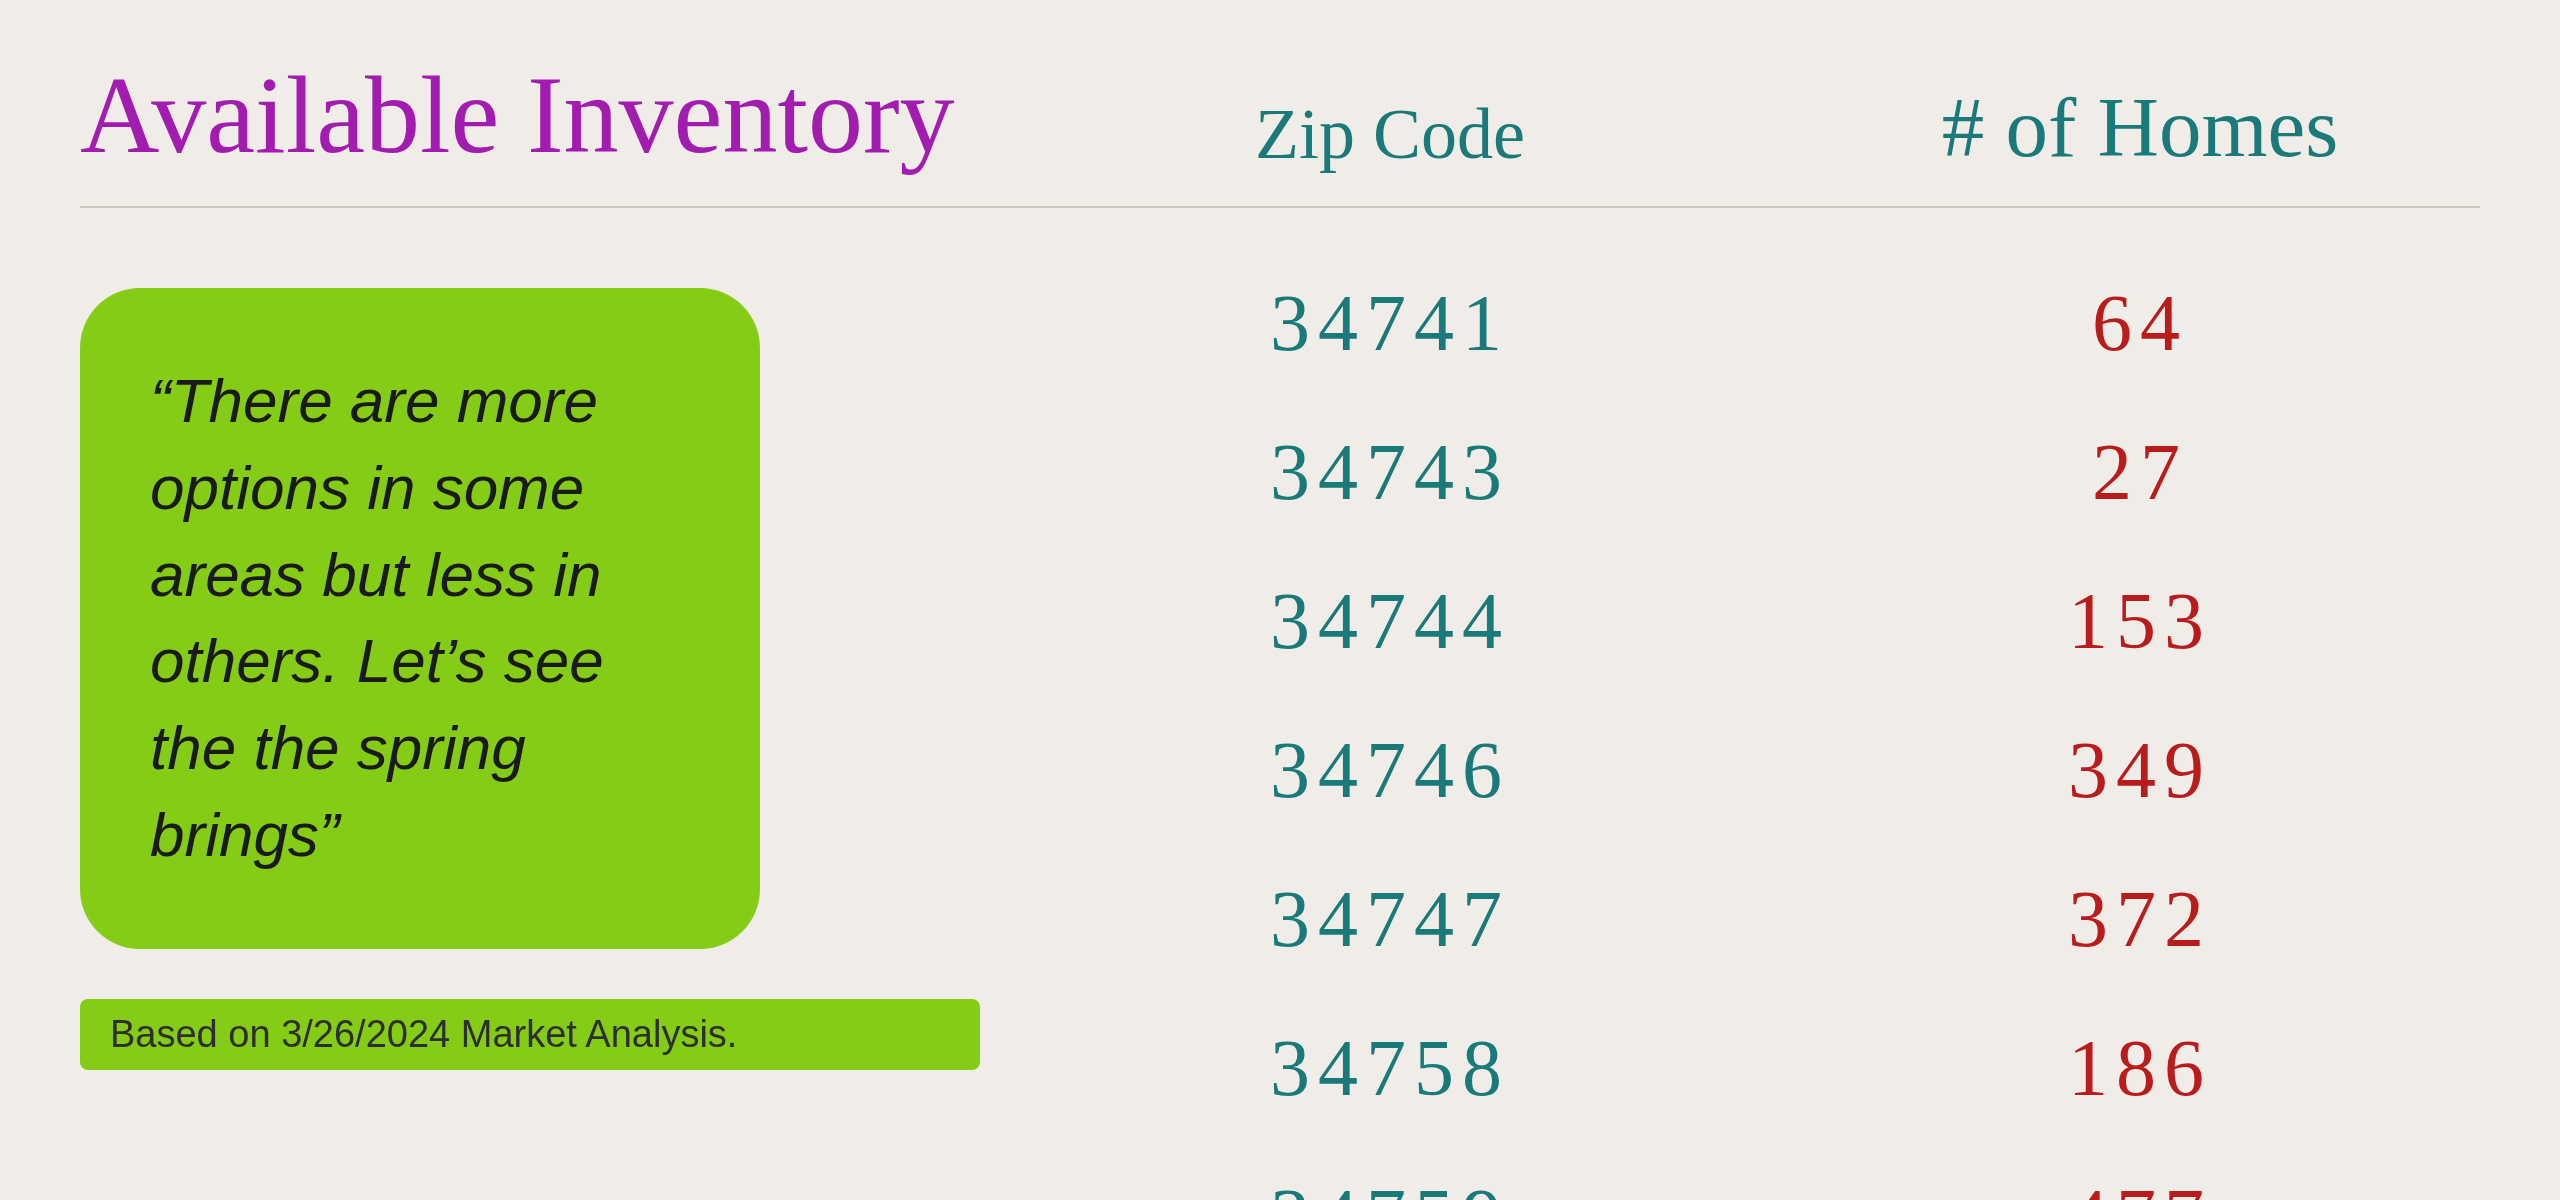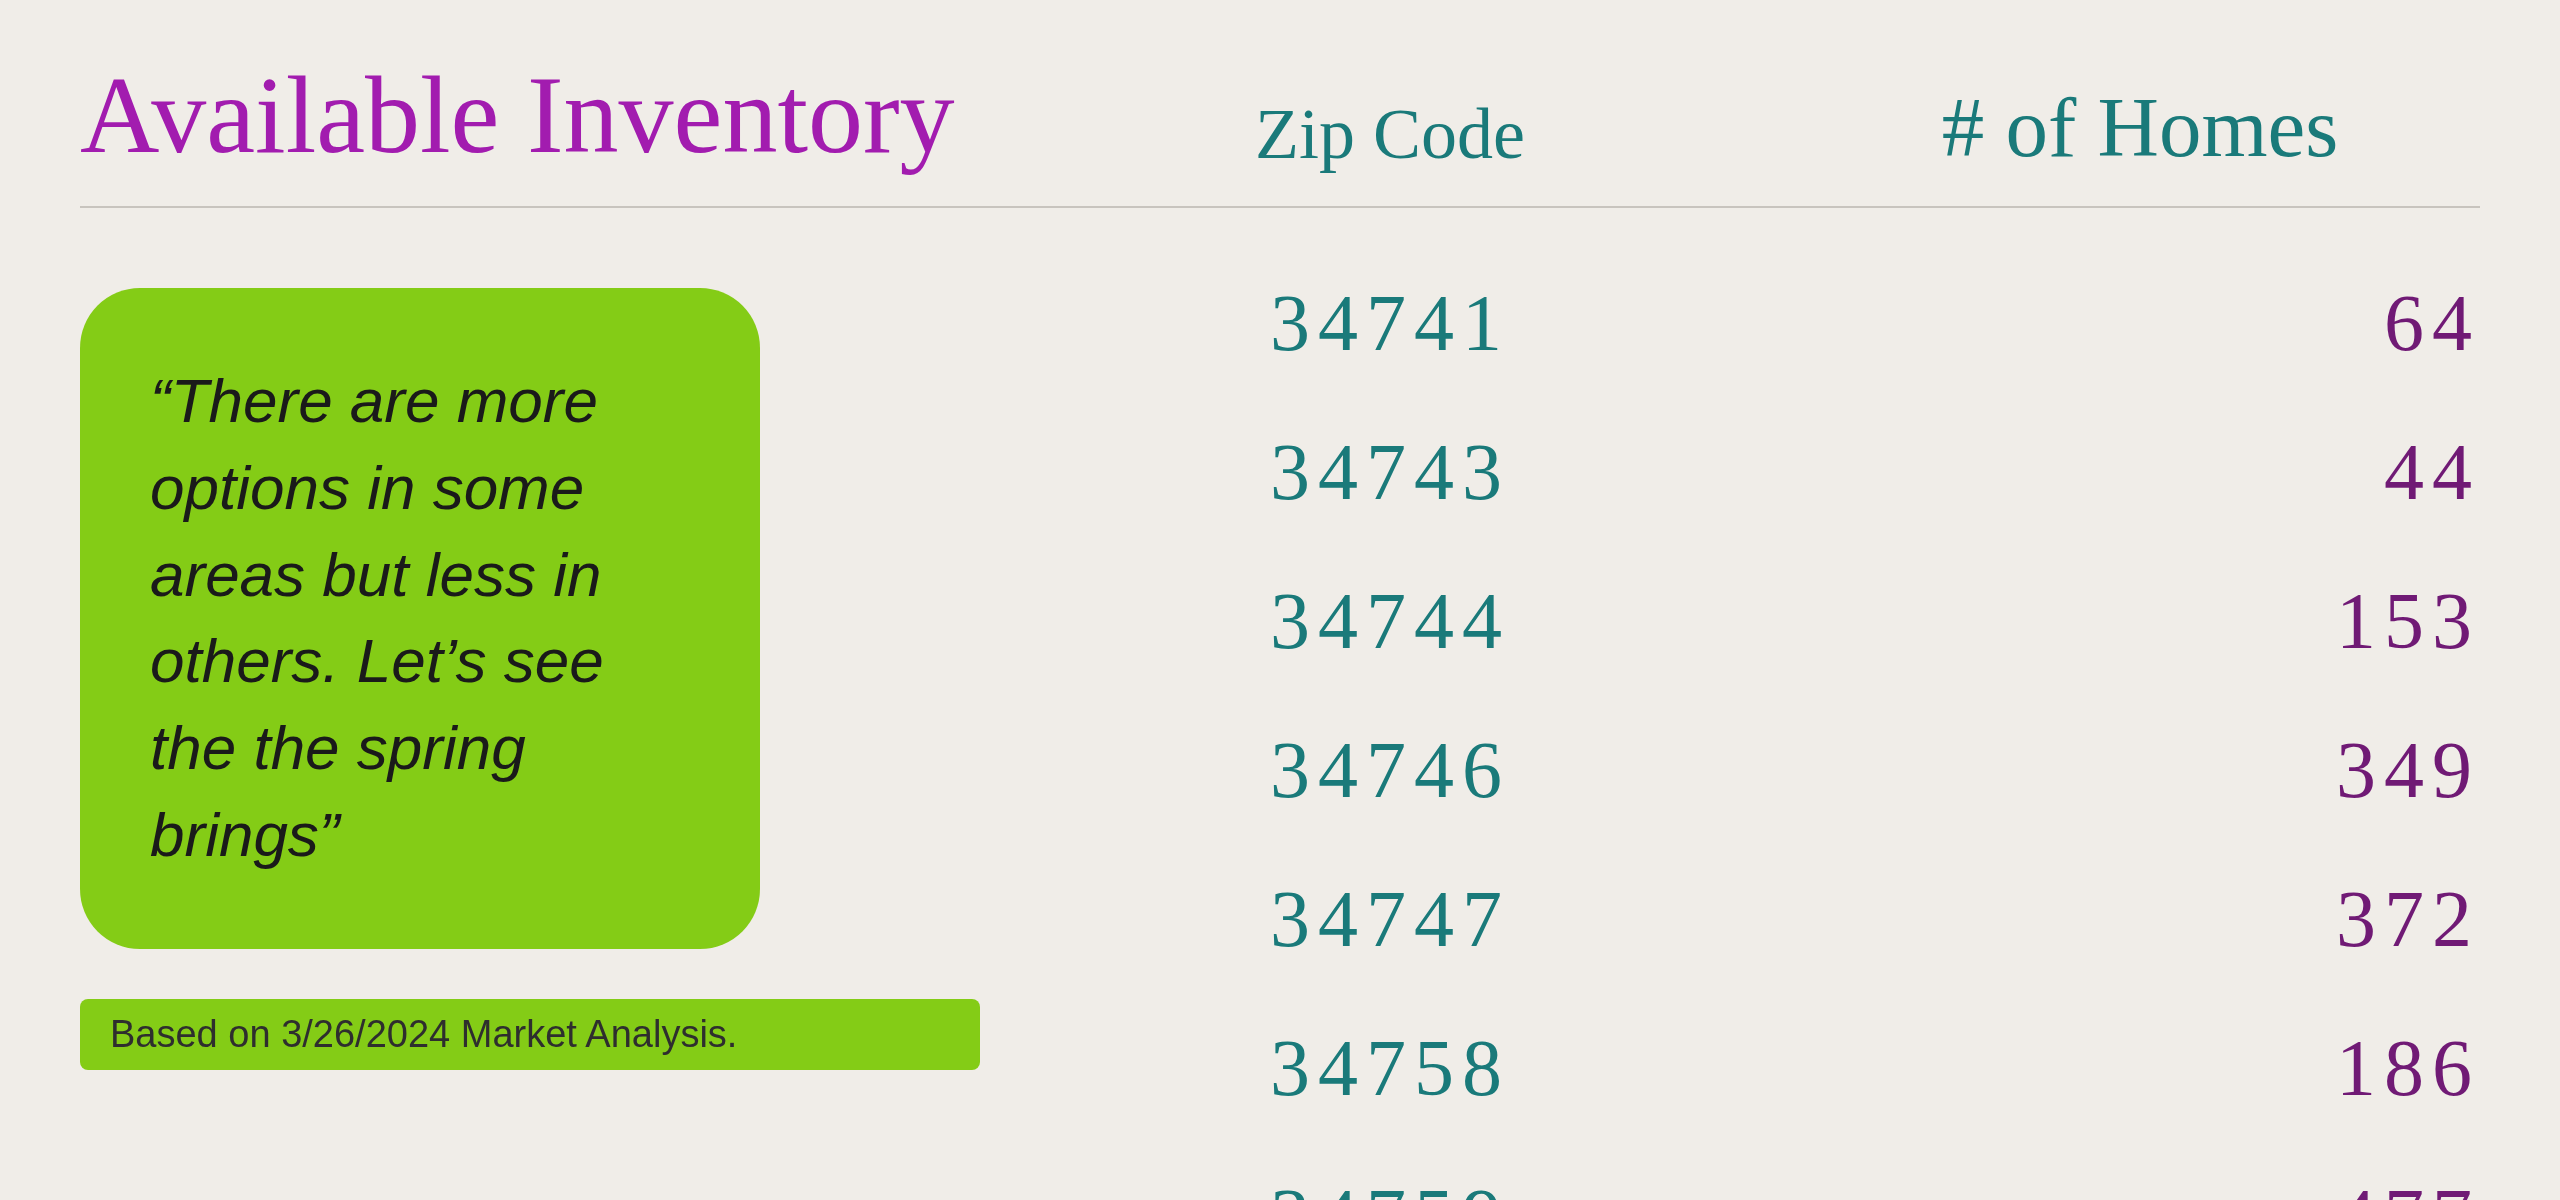--- a/index.html
+++ b/index.html
@@ -125,23 +125,23 @@
       font-size: 80px;
       color: #1a7a7a;
       font-family: 'Georgia', serif;
       text-align: center;
       letter-spacing: 8px;
     }
 
     .homes-value {
       flex: 0 0 680px;
       font-size: 80px;
-      color: #701a75;
+      color: #b91c1c;
       font-family: 'Georgia', serif;
-      text-align: right;
+      text-align: center;
       letter-spacing: 8px;
     }
   </style>
 </head>
 <body>
 
 <div class="page-container">
 
   <div class="header-row">
     <div class="header-title">Available Inventory</div>
@@ -160,21 +160,21 @@
       </div>
     </div>
 
     <div class="data-panel" id="data-rows-container">
     <div class="data-row">
           <div class="zip-value">34741</div>
           <div class="homes-value">64</div>
         </div>
         <div class="data-row">
           <div class="zip-value">34743</div>
-          <div class="homes-value">44</div>
+          <div class="homes-value">27</div>
         </div>
         <div class="data-row">
           <div class="zip-value">34744</div>
           <div class="homes-value">153</div>
         </div>
         <div class="data-row">
           <div class="zip-value">34746</div>
           <div class="homes-value">349</div>
         </div>
         <div class="data-row">

